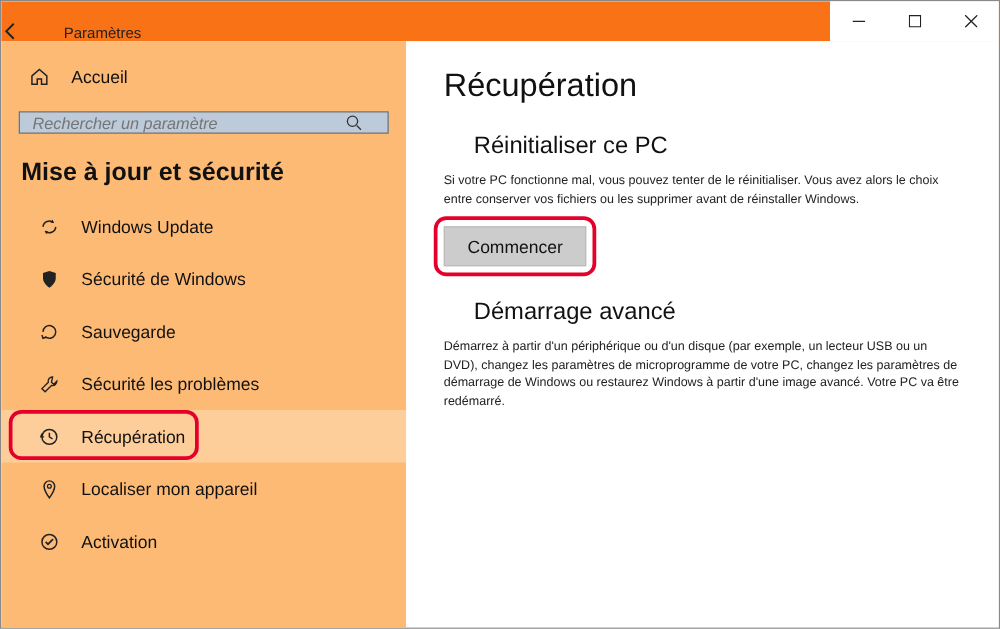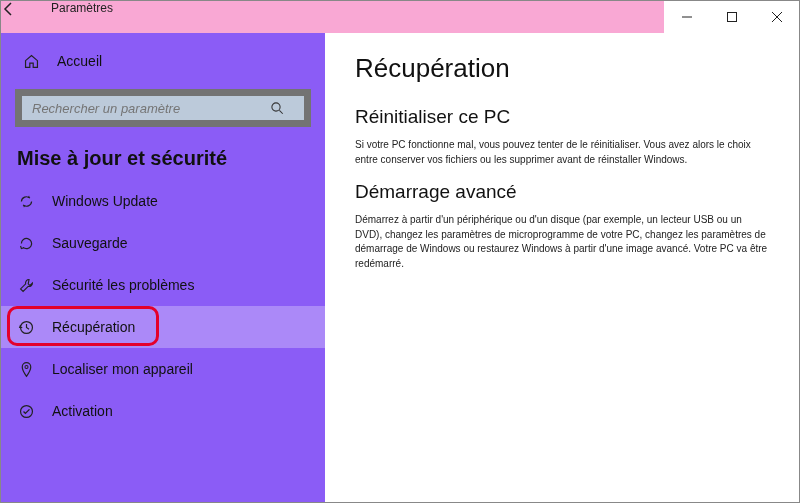--- a/index.html
+++ b/index.html
@@ -1,42 +1,42 @@
 <!DOCTYPE html>
 <html><head>
 <meta charset="utf-8">
 <style>
 * { margin: 0; padding: 0; box-sizing: border-box; font-family: "Segoe UI", Arial, sans-serif; }
 body { width: 800px; height: 503px; overflow: hidden; background: #fff; border: 1px solid #888; }
 .window { display: flex; flex-direction: column; height: 100%; }
-.titlebar { height: 32px; display: flex; align-items: flex-start; background: #f9a8d4; }
+.titlebar { height: 32px; display: flex; align-items: flex-end; background: #f97316; }
 .titlebar .back { width: 46px; text-align:center; font-size: 18px; color: #222; cursor: pointer; }
 .titlebar .title { font-size: 12px; color: #222; margin-left: 4px; }
 .titlebar .spacer { flex: 1; }
 .titlebar .winbtn { width: 45px; height: 32px; display: flex; align-items:center; justify-content:center; color:#222; font-size:13px; background:#fff; }
 .winbtns { display:flex; background:#fff; }
 .body { flex:1; display:flex; min-height:0; }
-.sidebar { width: 324px; background: #8b5cf6; padding: 8px 0 0 0; display:flex; flex-direction:column; overflow:hidden; }
+.sidebar { width: 324px; background: #fdba74; padding: 8px 0 0 0; display:flex; flex-direction:column; overflow:hidden; }
 .home-row { display:flex; align-items:center; height:40px; padding-left:20px; cursor:pointer; }
 .home-row .icon { width:20px; display:flex; justify-content:center; }
 .home-row .lbl { margin-left:16px; font-size:14px; color:#111; }
 .search-wrap { padding: 8px 14px 0 14px; }
-.search { display:flex; align-items:center; border:7px solid #737373; height:38px; background:#bccada; }
+.search { display:flex; align-items:center; border:1px solid #737373; height:18px; background:#bccada; }
 .search input { flex:1; border:none; background:transparent; padding:0 10px; font-size:13px; font-style:italic; color:#333; outline:none; }
 .search .sicon { width:34px; text-align:center; color:#333; font-size:14px;}
 .section-hdr { font-weight:600; font-size:20px; color:#111; padding: 20px 0 10px 16px; }
 .nav { display:flex; flex-direction:column; }
-.nav-item { display:flex; align-items:center; height:42px; padding-left:15px; cursor:pointer; position:relative; }
+.nav-item { display:flex; align-items:center; height:42px; padding-left:28px; cursor:pointer; position:relative; }
 .nav-item .icon { width:20px; display:flex; justify-content:center; color:#222; }
 .nav-item .lbl { margin-left:16px; font-size:14px; color:#111; }
 .nav-item.selected { background: rgba(255,255,255,0.28); }
 .highlight-red { position:absolute; border:3px solid #e4002b; border-radius:10px; pointer-events:none; }
 .content { flex:1; background:#fff; padding: 20px 30px 0 30px; overflow:auto; }
 .content h1 { font-weight:400; font-size:26px; color:#111; margin-bottom:22px; }
-.content h2 { font-weight:400; font-size:19px; color:#111; margin-bottom:10px; }
+.content h2 { font-weight:400; font-size:19px; color:#111; margin-bottom:10px;margin-left:24px; }
 .content p { font-size:10px; color:#222; line-height:1.45; margin-bottom:14px; max-width:420px; }
 .btn { display:inline-block; background:#ccc; border:1px solid #bbb; padding:7px 18px; font-size:14px; color:#111; cursor:pointer; }
 .btn-wrap { display:inline-block; position:relative; margin-bottom:26px; }
 svg { display:block; }
 </style>
 </head>
 <body>
 
 <div class="window">
   <div class="titlebar">
@@ -98,20 +98,28 @@
             <svg width="17" height="17" viewBox="0 0 20 20">
                 <path d="M4 10a6 6 0 0 1 10-4M16 10a6 6 0 0 1-10 4" fill="none" stroke="#222" stroke-width="1.4"></path>
                 <path d="M13 3l1 3-3 0z M7 17l-1-3 3 0z" fill="#222"></path>
               </svg>
           </span>
           <span class="lbl">Windows Update</span>
         </div>
         <div class="nav-item">
           <span class="icon">
             <svg width="17" height="17" viewBox="0 0 20 20">
+                <path d="M10 2 L16 4 V9 C16 14 10 18 10 18 C10 18 4 14 4 9 V4 Z" fill="#222"></path>
+              </svg>
+          </span>
+          <span class="lbl">Sécurité de Windows</span>
+        </div>
+        <div class="nav-item">
+          <span class="icon">
+            <svg width="17" height="17" viewBox="0 0 20 20">
                 <path d="M4 10a6 6 0 1 1 2 4.5" fill="none" stroke="#222" stroke-width="1.4"></path>
                 <path d="M3 13l1 3 3-1" fill="none" stroke="#222" stroke-width="1.4"></path>
               </svg>
           </span>
           <span class="lbl">Sauvegarde</span>
         </div>
         <div class="nav-item">
           <span class="icon">
             <svg width="17" height="17" viewBox="0 0 20 20">
                 <path d="M13 3a4 4 0 0 0-4 5l-6 6 3 3 6-6a4 4 0 0 0 5-4l-3 3-2-2z" fill="none" stroke="#222" stroke-width="1.3"></path>
@@ -149,18 +157,22 @@
           <span class="lbl">Activation</span>
         </div>
       </div>
     </div>
 
     <div class="content">
       <h1>Récupération</h1>
 
       <h2>Réinitialiser ce PC</h2>
       <p>Si votre PC fonctionne mal, vous pouvez tenter de le réinitialiser. Vous avez alors le choix entre conserver vos fichiers ou les supprimer avant de réinstaller Windows.</p>
+      <div class="btn-wrap">
+        <div class="btn">Commencer</div>
+        <div class="highlight-red" style="left:-8px; top:-8px; right:-8px; bottom:-8px;"></div>
+      </div>
 
       <h2>Démarrage avancé</h2>
       <p>Démarrez à partir d'un périphérique ou d'un disque (par exemple, un lecteur USB ou un DVD), changez les paramètres de microprogramme de votre PC, changez les paramètres de démarrage de Windows ou restaurez Windows à partir d'une image avancé. Votre PC va être redémarré.</p>
     </div>
   </div>
 </div>
 
 </body></html>

